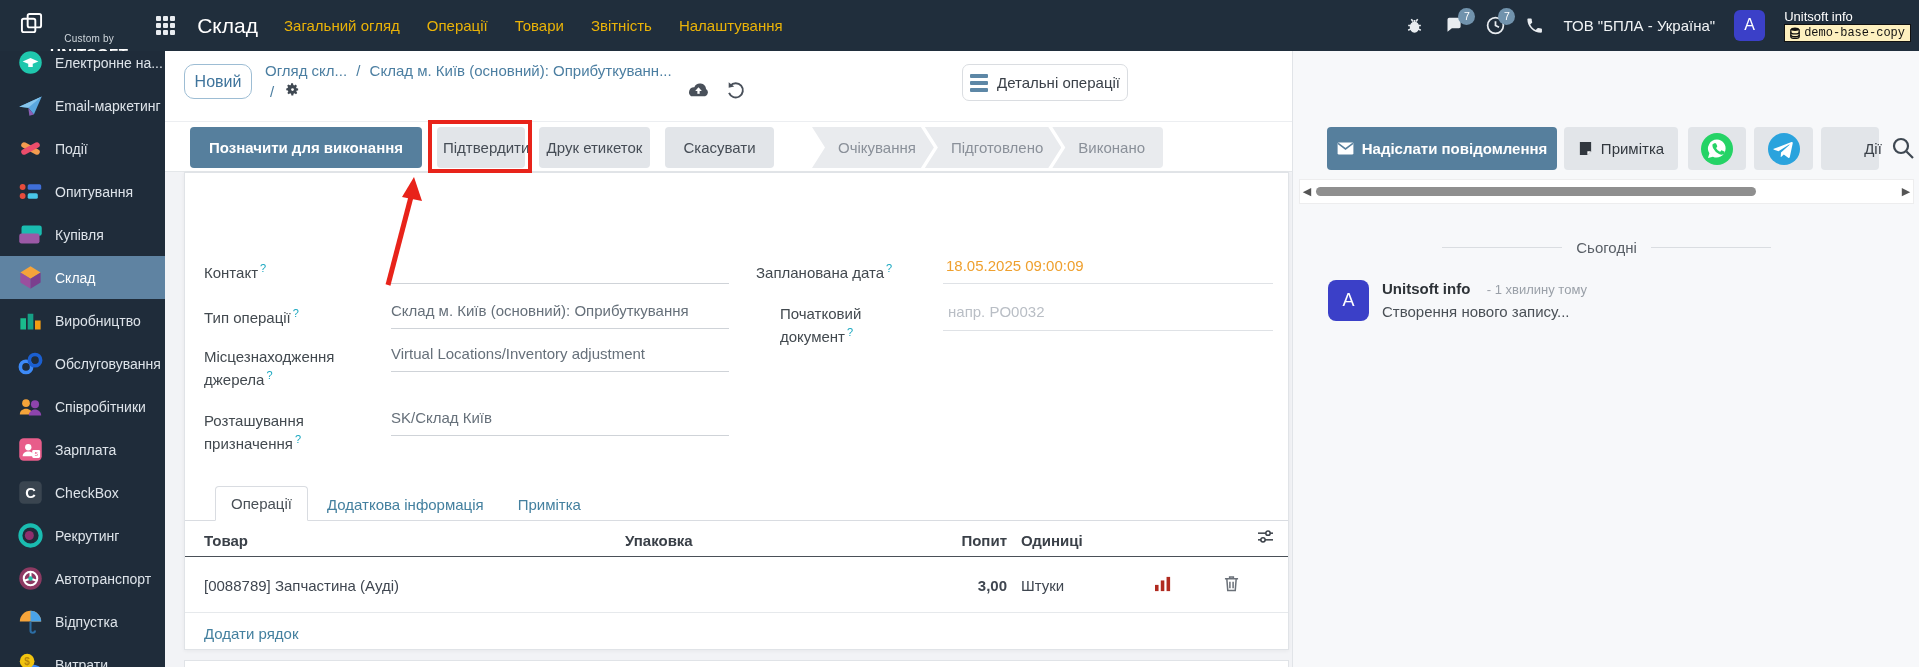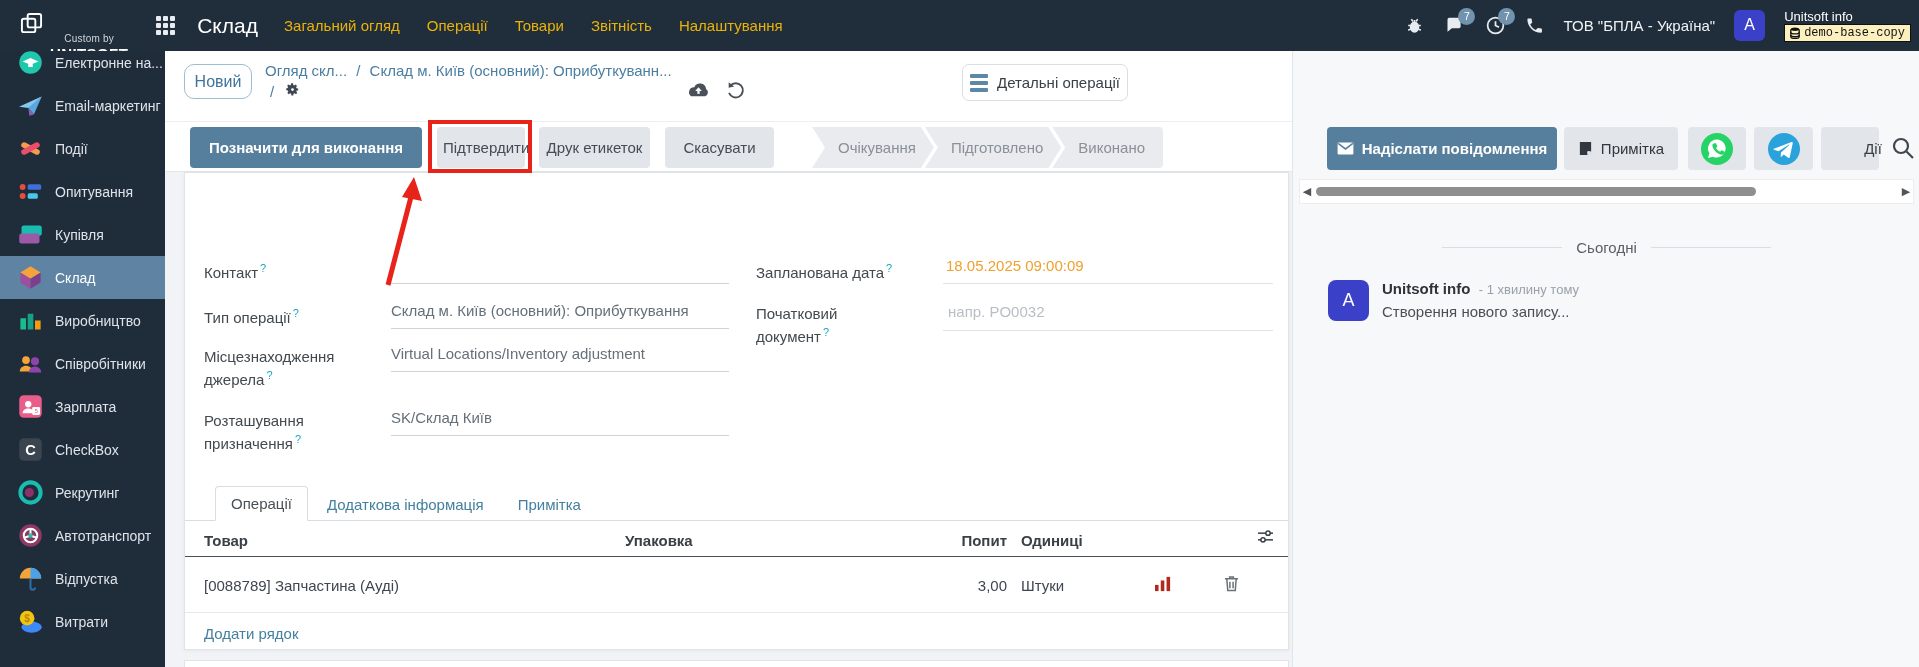--- a/index.html
+++ b/index.html
@@ -102,21 +102,21 @@
   .tab.active{background:#fff;color:#495057;border:1px solid #d9dce1;border-bottom:1px solid #fff;
               border-radius:4px 4px 0 0;}
 
   .tbl-head{position:absolute;left:0;top:352px;width:1103px;height:32px;display:grid;
             grid-template-columns:421px 300px 82px 180px 1fr;align-items:center;padding-left:19px;
             font-size:15px;font-weight:bold;color:#3a4048;border-bottom:1px solid #4a5058;}
   .th-demand{text-align:right;}
   .tbl-row{position:absolute;left:0;top:385px;width:1103px;height:55px;display:grid;
            grid-template-columns:421px 300px 82px 180px 1fr;align-items:center;padding-left:19px;
            font-size:15px;color:#3f4650;border-bottom:1px solid #e6e9ec;cursor:pointer;}
-  .td-demand{text-align:right;}
+  .td-demand{text-align:right;font-weight:bold;}
   .row-icons{position:absolute;right:0;top:385px;height:55px;width:140px;display:flex;align-items:center;
              gap:52px;padding-left:6px;}
   .head-gear{position:absolute;right:14px;top:356px;cursor:pointer;}
   .addline{position:absolute;left:19px;top:452px;font-size:15px;color:#44809f;cursor:pointer;}
 
   
   .chatter{position:absolute;left:1292px;top:51px;width:627px;height:616px;background:#f7f8fa;
            border-left:1px solid #e1e4e8;}
   .ch-btn{position:absolute;top:76px;height:43px;border:none;border-radius:4px;font-size:15px;cursor:pointer;
           display:flex;align-items:center;justify-content:center;gap:8px;font-family:"Liberation Sans",sans-serif;}
@@ -131,21 +131,21 @@
   .hs-arrow{width:14px;color:#555;font-size:11px;text-align:center;cursor:pointer;flex:none;}
   .hs-right{margin-left:auto;}
   .hs-thumb{margin-left:2px;width:440px;height:9px;border-radius:5px;background:#8f8f8f;cursor:grab;}
   .today{position:absolute;left:0;top:188px;width:627px;display:flex;align-items:center;justify-content:center;gap:14px;
          color:#595f66;font-size:15px;font-weight:500;}
   .today i{display:block;width:120px;height:1px;background:#dadde1;}
   .msg{position:absolute;left:35px;top:229px;display:flex;gap:13px;}
   .msg-avatar{width:41px;height:41px;border-radius:8px;background:#3b40c8;color:#fff;font-size:18px;
               display:flex;align-items:center;justify-content:center;flex:none;}
   .msg-author{font-size:15px;font-weight:bold;color:#2e3338;}
-  .msg-time{font-size:13px;color:#9aa0a8;font-weight:normal;margin-left:4px;}
+  .msg-time{font-size:13px;color:#9aa0a8;font-weight:normal;margin-left:12px;}
   .msg-body{font-size:15px;color:#4a5056;margin-top:5px;}
 </style>
 </head>
 <body>
 
 <div id="app">
 
   <div class="topbar">
     <div class="logo">
       <span>
@@ -268,20 +268,27 @@
           </svg>
         <span>Склад</span>
       </div>
       <div class="side-item">
         <svg width="27" height="27" viewBox="0 0 24 24">
             <rect x="3" y="10" width="5" height="10" fill="#1abc8c"></rect>
             <rect x="9.5" y="6" width="5" height="14" fill="#16a085"></rect>
             <rect x="16" y="12" width="5" height="8" fill="#f39c12"></rect>
           </svg>
         <span>Виробництво</span>
+      </div>
+      <div class="side-item">
+        <svg width="27" height="27" viewBox="0 0 24 24">
+            <circle cx="8" cy="15" r="5" fill="none" stroke="#3d8af7" stroke-width="3.2"></circle>
+            <circle cx="16" cy="9" r="5" fill="none" stroke="#1b5fd0" stroke-width="3.2"></circle>
+          </svg>
+        <span>Обслуговування</span>
       </div>
       <div class="side-item">
         <svg width="27" height="27" viewBox="0 0 24 24">
             <circle cx="8" cy="9" r="3.4" fill="#f5a43a"></circle>
             <path d="M2.5 19c0-3 2.5-5 5.5-5s5.5 2 5.5 5z" fill="#f5a43a"></path>
             <circle cx="16" cy="10" r="3.6" fill="#8e44ad"></circle>
             <path d="M10.5 20c0-3.2 2.6-5.4 5.5-5.4s5.5 2.2 5.5 5.4z" fill="#8e44ad"></path>
           </svg>
         <span>Співробітники</span>
       </div>
@@ -427,21 +434,21 @@
       </div>
       <div class="fld-value" style="left:206px;top:236px;">SK/Склад Київ</div>
       <div class="fld-line" style="left:206px;top:262px;width:338px;"></div>
 
       <div class="fld-label" style="left:571px;top:86px;width:165px;">
         <span>Запланована дата</span><sup>?</sup>
       </div>
       <div class="fld-value date-val" style="left:761px;top:84px;">18.05.2025 09:00:09</div>
       <div class="fld-line" style="left:758px;top:110px;width:330px;background:#dfe2e6;"></div>
 
-      <div class="fld-label" style="left:571px;top:131px;width:130px;">
+      <div class="fld-label" style="left:595px;top:131px;width:130px;">
         <span>Початковий документ</span><sup>?</sup>
       </div>
       <input class="fld-input" style="left: 761px; top: 129px; width: 320px;" placeholder="напр. PO0032">
       <div class="fld-line" style="left:758px;top:157px;width:330px;background:#dfe2e6;"></div>
 
       <div class="tabbar">
         <div class="tab active">Операції</div>
         <div class="tab">Додаткова інформація</div>
         <div class="tab">Примітка</div>
       </div>

